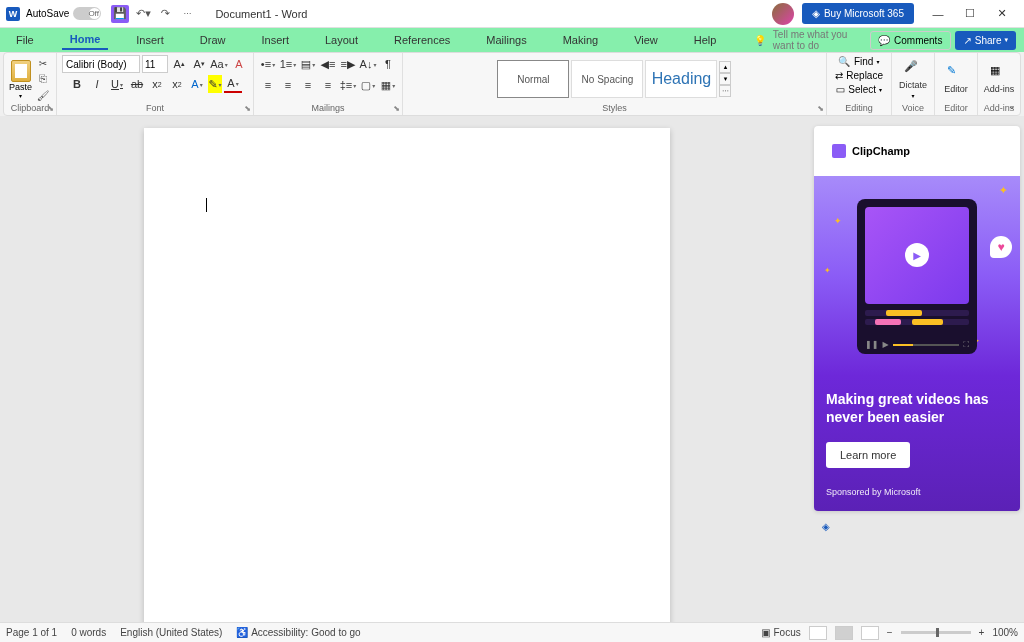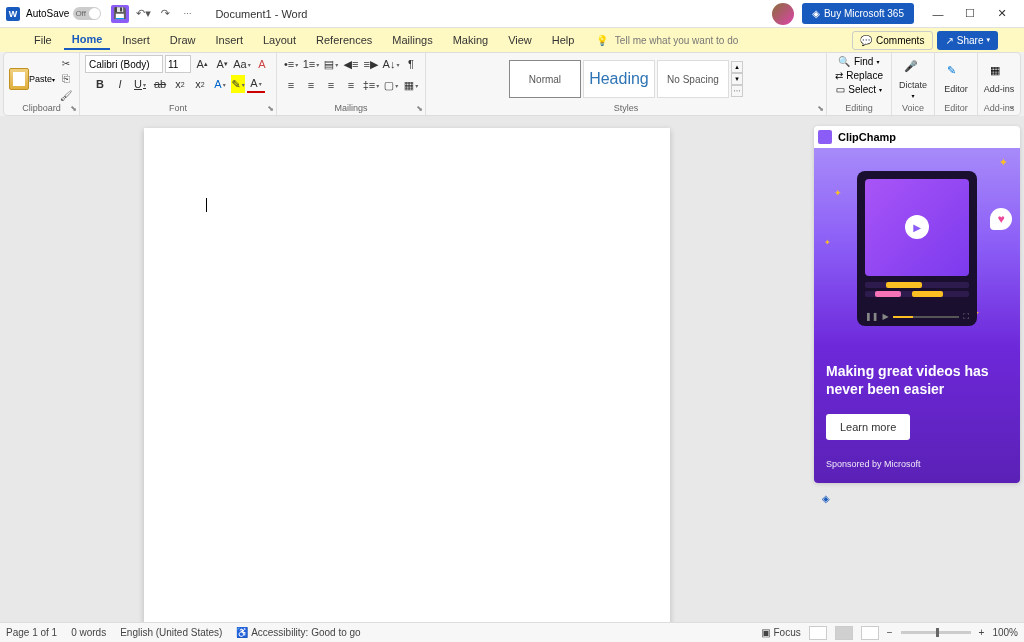--- a/index.html
+++ b/index.html
@@ -2,42 +2,42 @@
 <html><head>
 <meta charset="utf-8">
 <style>
 * { margin: 0; padding: 0; box-sizing: border-box; font-family: "Segoe UI", Arial, sans-serif; }
 body { background: #f0f0f0; width: 1024px; height: 642px; overflow: hidden; display: flex; flex-direction: column; font-size: 11px; }
 .titlebar { height: 28px; background: #fff; display: flex; align-items: center; padding: 0 6px; border-bottom: 1px solid #e0e0e0; }
 .titlebar .word-icon { width: 14px; height: 14px; background: #185abd; color: #fff; display: flex; align-items: center; justify-content: center; font-size: 9px; font-weight: bold; border-radius: 2px; margin-right: 6px; }
 .autosave { display: flex; align-items: center; gap: 4px; font-size: 10px; }
 .toggle { width: 28px; height: 13px; background: #ccc; border-radius: 7px; display: flex; align-items: center; padding: 1px; position: relative; }
 .toggle-knob { width: 11px; height: 11px; background: #fff; border-radius: 50%; margin-left: auto; }
-.toggle-label { font-size: 8px; position: absolute; left: 2px; color: #666; }
+.toggle-label { font-size: 8px; position: absolute; left: 15px; color: #666; }
 .qat { display: flex; gap: 6px; margin-left: 10px; align-items: center; }
 .qat-btn { width: 16px; height: 16px; display: flex; align-items: center; justify-content: center; color: #555; cursor: pointer; }
 .doc-title { margin-left: 20px; font-size: 11px; color: #333; }
 .title-right { margin-left: auto; display: flex; align-items: center; gap: 8px; }
 .avatar { width: 22px; height: 22px; border-radius: 50%; background: linear-gradient(135deg,#8a6d3b,#d4a); }
 .buy-btn { background: #185abd; color: #fff; padding: 5px 10px; border-radius: 3px; font-size: 10px; display: flex; align-items: center; gap: 4px; }
 .win-btns { display: flex; gap: 0; }
 .win-btn { width: 32px; height: 22px; display: flex; align-items: center; justify-content: center; color: #333; cursor: pointer; }
-.tabrow { height: 24px; background: #fef9c3; display: flex; align-items: center; padding: 0 26px; gap: 4px; }
+.tabrow { height: 24px; background: #86efac; display: flex; align-items: center; padding: 0 8px; gap: 20px; }
 .tab { padding: 3px 8px; font-size: 11px; color: #333; cursor: pointer; }
 .tab.active { border-bottom: 2px solid #185abd; font-weight: 600; color: #185abd; }
 .tellme { margin-left: 10px; display: flex; align-items: center; gap: 6px; color: #777; font-size: 10px; }
 .tab-right { margin-left: auto; display: flex; gap: 4px; }
 .comments-btn { padding: 3px 8px; border: 1px solid #ccc; border-radius: 3px; font-size: 10px; display: flex; align-items: center; gap: 3px; }
 .share-btn { background: #185abd; color: #fff; padding: 3px 8px; border-radius: 3px; font-size: 10px; display: flex; align-items: center; gap: 3px; }
 .ribbon { height: 64px; background: #f7f7f7; border: 1px solid #ddd; border-radius: 4px; margin: 0 3px; display: flex; position: relative; }
 .rgroup { display: flex; flex-direction: column; border-right: 1px solid #e0e0e0; padding: 2px 5px 1px; position: relative; }
 .rgroup-content { flex: 1; display: flex; align-items: center; gap: 3px; }
 .rgroup-label { font-size: 9px; color: #666; text-align: center; padding-bottom: 1px; }
 .rgroup .launcher { position: absolute; right: 2px; bottom: 2px; font-size: 8px; color: #888; }
-.paste-area { display: flex; flex-direction: row; align-items: center; gap: 0; }
+.paste-area { display: flex; flex-direction: column; align-items: center; gap: 0; }
 .paste-icon { width: 20px; height: 22px; background: linear-gradient(#f0d080,#e0b040); border: 1px solid #c09020; border-radius: 2px; position: relative; }
 .paste-icon::after { content:''; position:absolute; top:3px; left:3px; right:3px; bottom:3px; background:#fff; }
 .small-btn { width: 16px; height: 14px; display: flex; align-items: center; justify-content: center; color: #444; font-size: 10px; cursor: pointer; }
 .font-controls { display: flex; flex-direction: column; gap: 2px; }
 .font-row { display: flex; gap: 2px; align-items: center; }
 .font-name { width: 78px; height: 18px; border: 1px solid #ccc; background: #fff; font-size: 10px; padding: 0 3px; }
 .font-size { width: 26px; height: 18px; border: 1px solid #ccc; background: #fff; font-size: 10px; padding: 0 2px; }
 .rb { width: 18px; height: 18px; display: flex; align-items: center; justify-content: center; color: #333; cursor: pointer; font-size: 11px; }
 .rb.dd::after { content: '▾'; font-size: 6px; margin-left: 1px; color: #666; }
 .bold { font-weight: bold; }
@@ -58,21 +58,21 @@
 .big-btn-icon { width: 18px; height: 18px; }
 .big-btn-label { font-size: 9px; color: #333; }
 .collapse-ribbon { position: absolute; right: 4px; bottom: 4px; font-size: 10px; color: #666; }
 .workspace { flex: 1; display: flex; background: #e8e8e8; overflow: hidden; }
 .doc-area { flex: 1; display: flex; justify-content: center; padding-top: 12px; overflow: hidden; }
 .page { width: 526px; height: 700px; background: #fff; box-shadow: 0 2px 6px rgba(0,0,0,0.2); padding: 70px 62px; }
 .cursor { width: 1px; height: 14px; background: #000; animation: blink 1s infinite; }
 @keyframes blink { 50% { opacity: 0; } }
 .side-panel { width: 210px; padding: 10px 4px 0 0; display: flex; flex-direction: column; gap: 10px; }
 .ad-card { background: #fff; border-radius: 4px; box-shadow: 0 1px 4px rgba(0,0,0,0.15); overflow: hidden; display: flex; flex-direction: column; }
-.ad-header { display: flex; align-items: center; gap: 6px; padding: 4px; font-size: 11px; font-weight: 600; }
+.ad-header { display: flex; align-items: center; gap: 6px; padding: 18px; font-size: 11px; font-weight: 600; }
 .clip-icon { width: 14px; height: 14px; background: #8b5cf6; border-radius: 2px; }
 .ad-image { height: 200px; background: linear-gradient(180deg, #a78bfa 0%, #8b5cf6 50%, #6d28d9 100%); display:flex; align-items:center; justify-content:center; position:relative; overflow:hidden; }
 .ad-phone { width: 120px; height: 155px; background: #1a0f2e; border-radius: 8px; position: relative; }
 .ad-phone-screen { position: absolute; inset: 8px 8px 50px 8px; background: linear-gradient(135deg,#a855f7,#7c3aed); border-radius: 4px; display:flex; align-items:center; justify-content:center; }
 .play-circle { width:24px; height:24px; background:#fff; border-radius:50%; display:flex; align-items:center; justify-content:center; color:#8b5cf6; font-size:10px; }
 .ad-phone-timeline { position:absolute; left:8px; right:8px; bottom:18px; height:26px; }
 .tl-row { height:6px; background:#2d1b4e; margin-bottom:3px; border-radius:2px; position:relative; }
 .tl-clip { position:absolute; top:0; bottom:0; border-radius:2px; }
 .ad-bubble { position:absolute; right:8px; top:60px; width:22px; height:22px; background:#fff; border-radius:50% 50% 50% 4px; display:flex; align-items:center; justify-content:center; color:#ec4899; font-size:12px; }
 .star { position:absolute; color:#fbbf24; }
@@ -219,22 +219,22 @@
       </div>
     </div>
     <div class="rgroup-label">Mailings</div>
     <div class="launcher">⬊</div>
   </div>
 
   <div class="rgroup" style="flex:1;align-items:center;">
     <div class="rgroup-content">
       <div class="styles-gallery">
         <div class="style-item sel">Normal</div>
+        <div class="style-item">No Spacing</div>
         <div class="style-item h1">Heading</div>
-        <div class="style-item">No Spacing</div>
         <div class="styles-nav">
           <div>▴</div>
           <div>▾</div>
           <div>⋯</div>
         </div>
       </div>
     </div>
     <div class="rgroup-label">Styles</div>
     <div class="launcher">⬊</div>
   </div>

